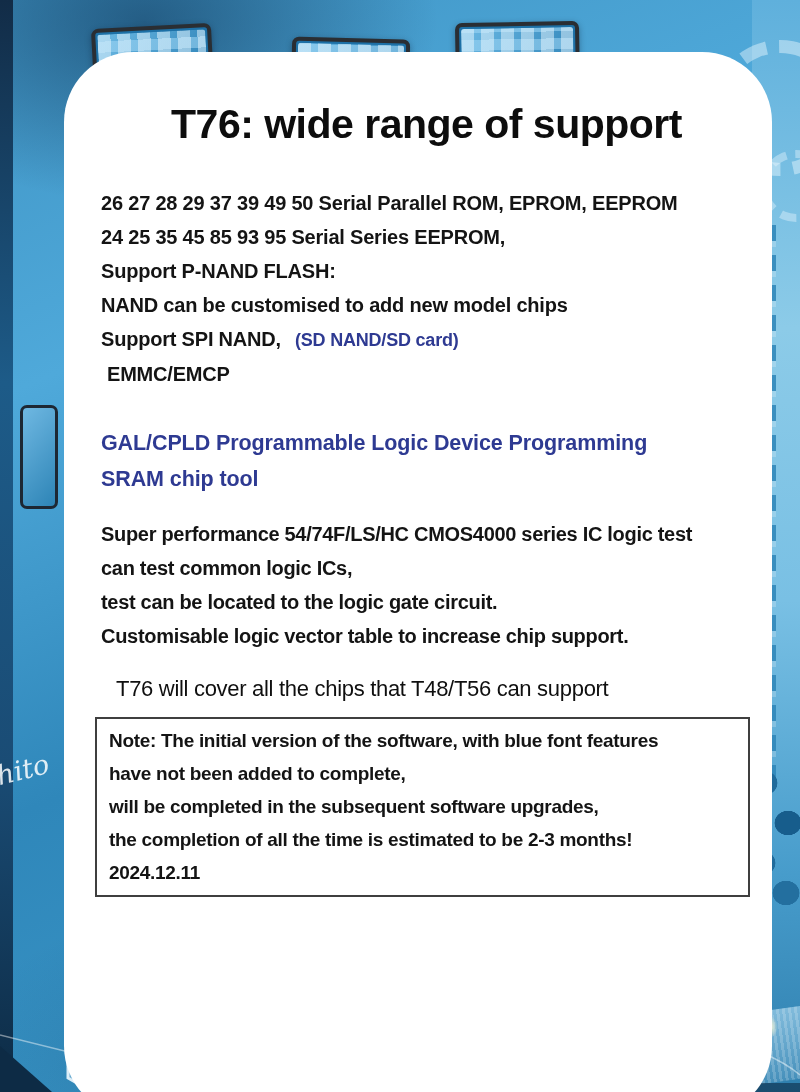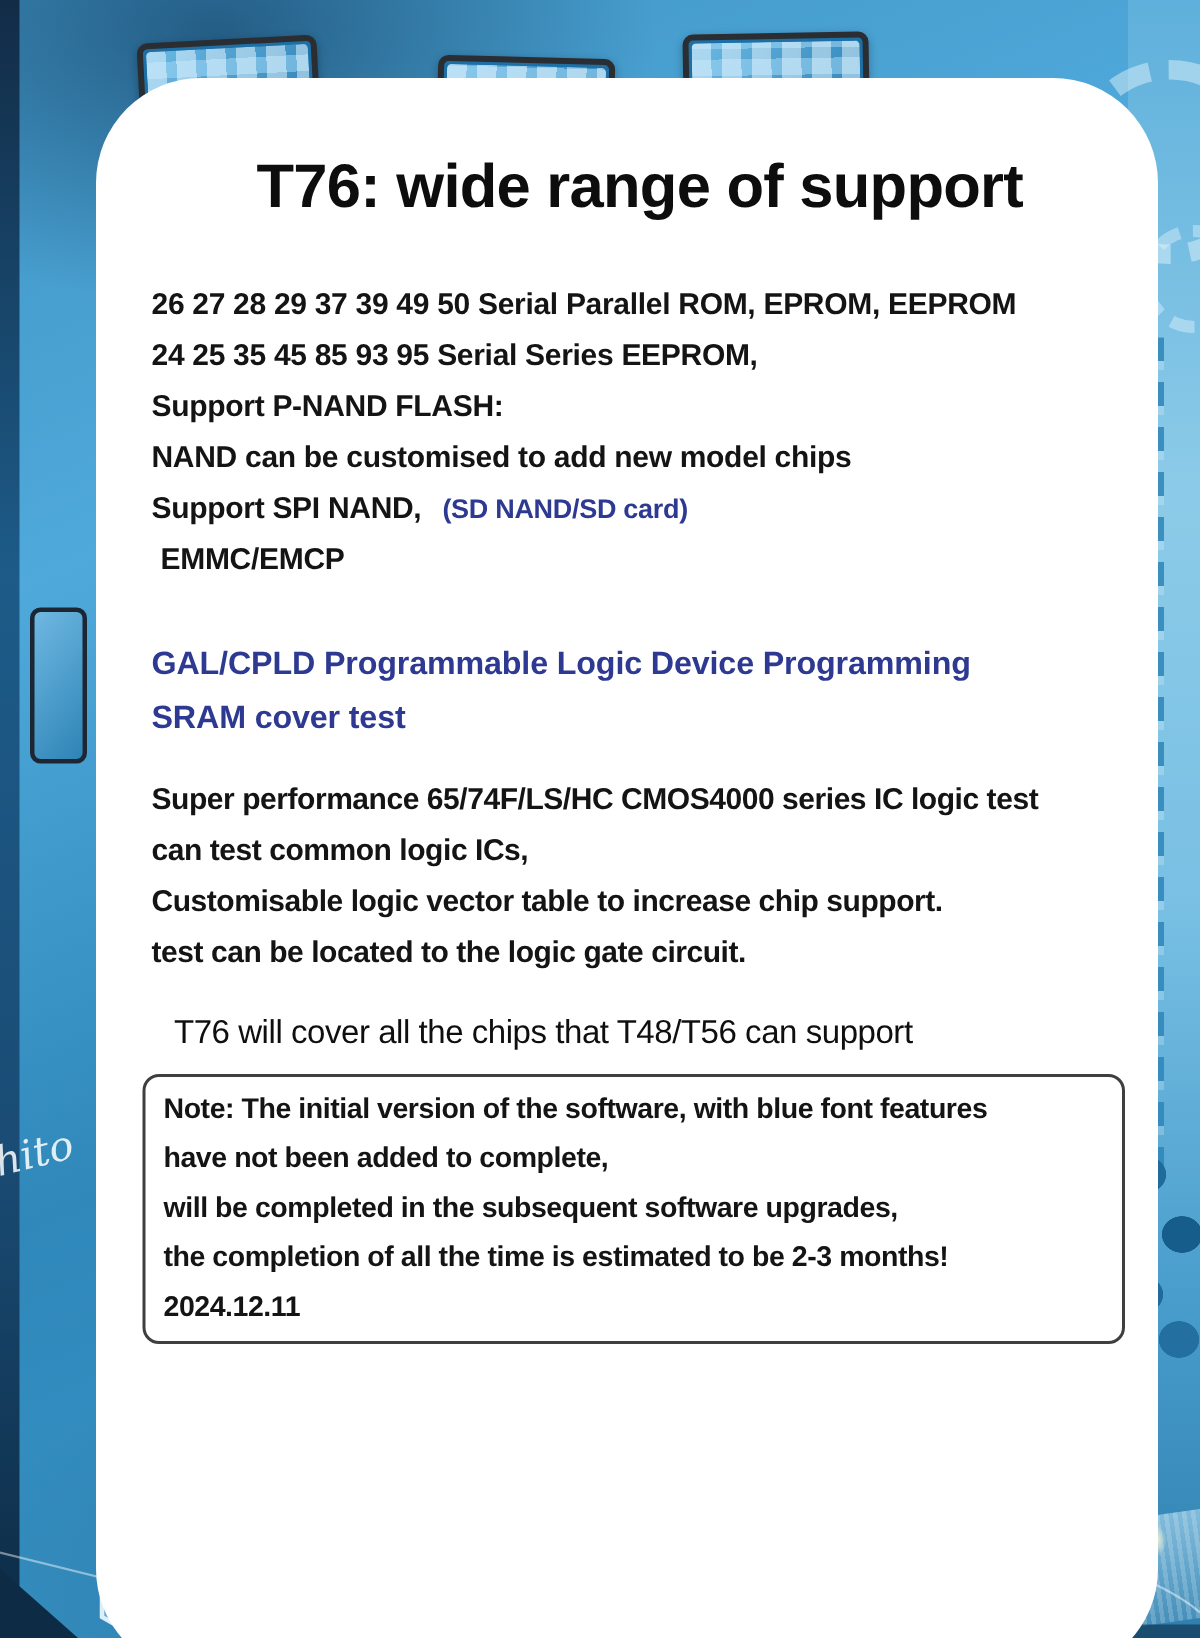--- a/index.html
+++ b/index.html
@@ -85,21 +85,21 @@
   .ln{font-size:20px;line-height:34px;font-weight:bold;color:#141414;letter-spacing:-0.2px;}
   .sec1{margin-top:36px;}
   .bluesm{color:#2e3a92;font-size:18px;margin-left:14px;text-align:right;}
   .emmc{padding-left:6px;}
   .sec2{margin-top:34px;}
   .sec2 .ln{color:#2e3a92;font-size:21.5px;line-height:36px;letter-spacing:-0.1px;}
   .sec3{margin-top:20px;}
   .sec3 .ln{letter-spacing:-0.3px;}
   .coverage{margin-top:18px;padding-left:15px;font-size:22px;line-height:35px;
       font-weight:normal;color:#0f0f0f;white-space:nowrap;letter-spacing:-0.3px;}
-  .notebox{margin:11px 0 0 -6px;width:655px;border:2px solid #3f3f3f;border-radius:11px;
+  .notebox{margin:11px 0 0 -6px;width:655px;border:2px solid #3f3f3f;border-radius:0;
       padding:5px 8px 6px 12px;box-sizing:border-box;background:#fff;}
   .nln{font-size:19px;line-height:33px;font-weight:bold;color:#141414;
       white-space:nowrap;letter-spacing:-0.3px;}
 </style>
 </head>
 <body>
 
 <div class="stage">
 
   <div class="bg">
@@ -173,28 +173,28 @@
         <div class="ln">26 27 28 29 37 39 49 50 Serial Parallel ROM, EPROM, EEPROM</div>
         <div class="ln">24 25 35 45 85 93 95 Serial Series EEPROM,</div>
         <div class="ln">Support P-NAND FLASH:</div>
         <div class="ln">NAND can be customised to add new model chips</div>
         <div class="ln"><span>Support SPI NAND,</span><span class="bluesm">(SD NAND/SD card)</span></div>
         <div class="ln emmc">EMMC/EMCP</div>
       </div>
 
       <div class="sec sec2">
         <div class="ln">GAL/CPLD Programmable Logic Device Programming</div>
-        <div class="ln">SRAM cover test</div>
+        <div class="ln">SRAM chip tool</div>
       </div>
 
       <div class="sec sec3">
-        <div class="ln">Super performance 65/74F/LS/HC CMOS4000 series IC logic test</div>
+        <div class="ln">Super performance 54/74F/LS/HC CMOS4000 series IC logic test</div>
         <div class="ln">can test common logic ICs,</div>
+        <div class="ln">test can be located to the logic gate circuit.</div>
         <div class="ln">Customisable logic vector table to increase chip support.</div>
-        <div class="ln">test can be located to the logic gate circuit.</div>
       </div>
 
       <div class="coverage">T76 will cover all the chips that T48/T56 can support</div>
 
       <div class="notebox">
         <div class="nln">Note: The initial version of the software, with blue font features</div>
         <div class="nln">have not been added to complete,</div>
         <div class="nln">will be completed in the subsequent software upgrades,</div>
         <div class="nln">the completion of all the time is estimated to be 2-3 months!</div>
         <div class="nln">2024.12.11</div>

